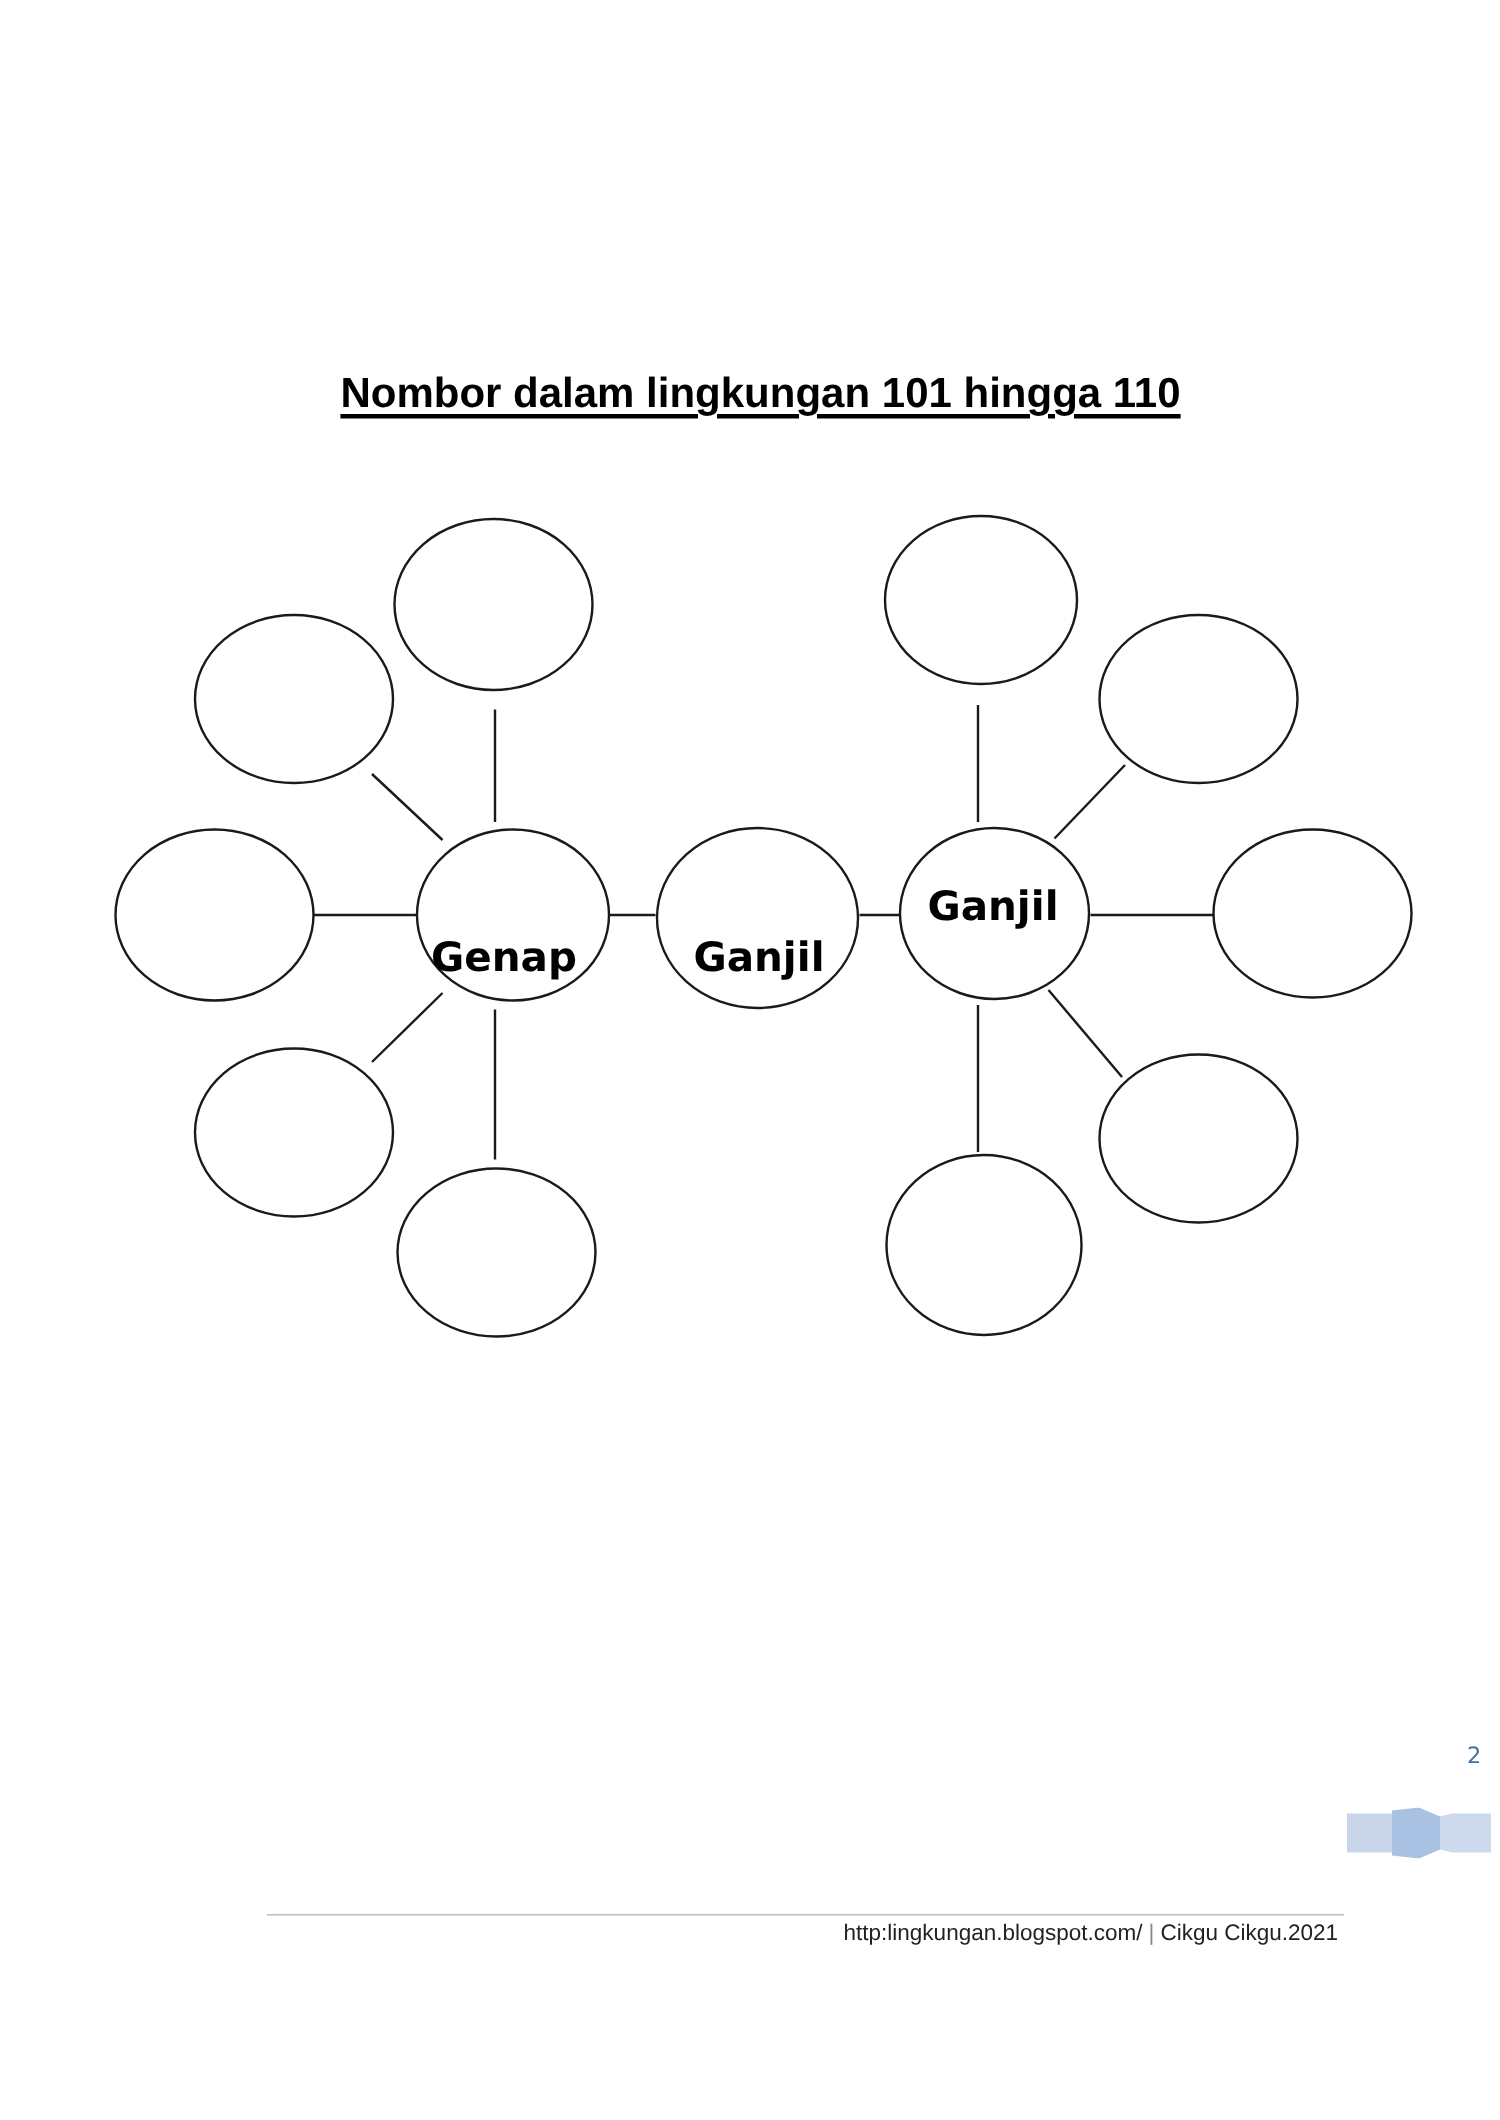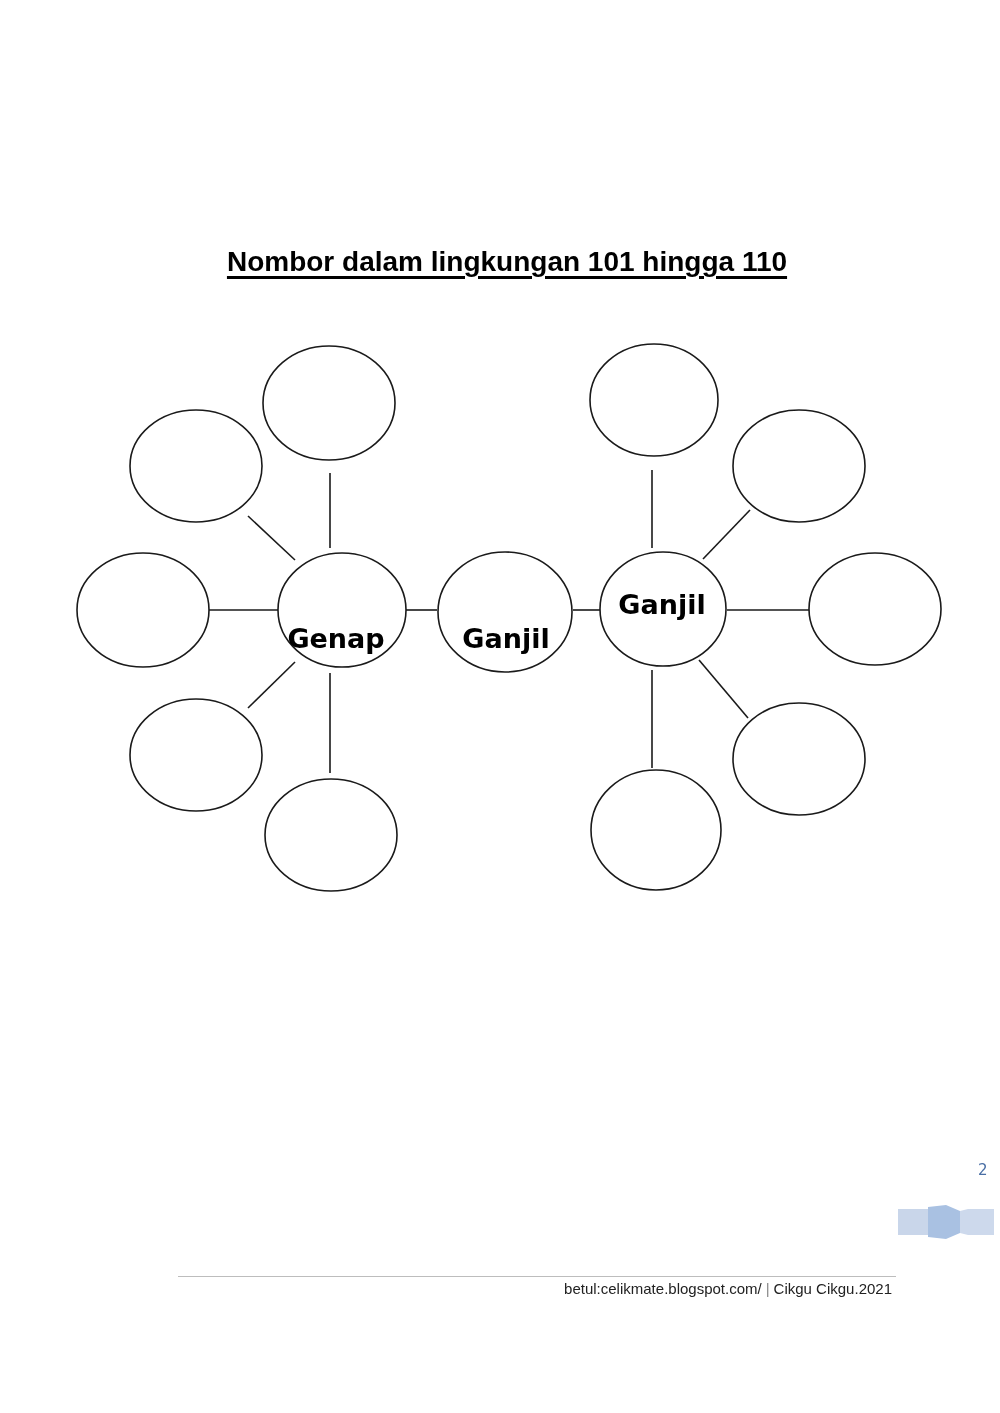--- a/index.html
+++ b/index.html
@@ -78,14 +78,14 @@
 <div class="page-number">2</div>
 
 <svg class="page-tab" viewBox="0 0 96 34">
   <polygon points="0,4 30,4 30,30 0,30" fill="#c9d6ea"></polygon>
   <polygon points="30,2 48,0 62,6 62,28 48,34 30,32" fill="#a9c1e2"></polygon>
   <polygon points="62,6 70,4 96,4 96,30 70,30 62,28" fill="#cdd9ec"></polygon>
 </svg>
 
 <div class="footer-rule"></div>
 <div class="footer-text">
-  <span>betul:celikmate.blogspot.com/</span><span class="footer-sep">|</span><span>Cikgu Cikgu.2021</span>
+  <span>http:lingkungan.blogspot.com/</span><span class="footer-sep">|</span><span>Cikgu Cikgu.2021</span>
 </div>
 
 </body></html>

